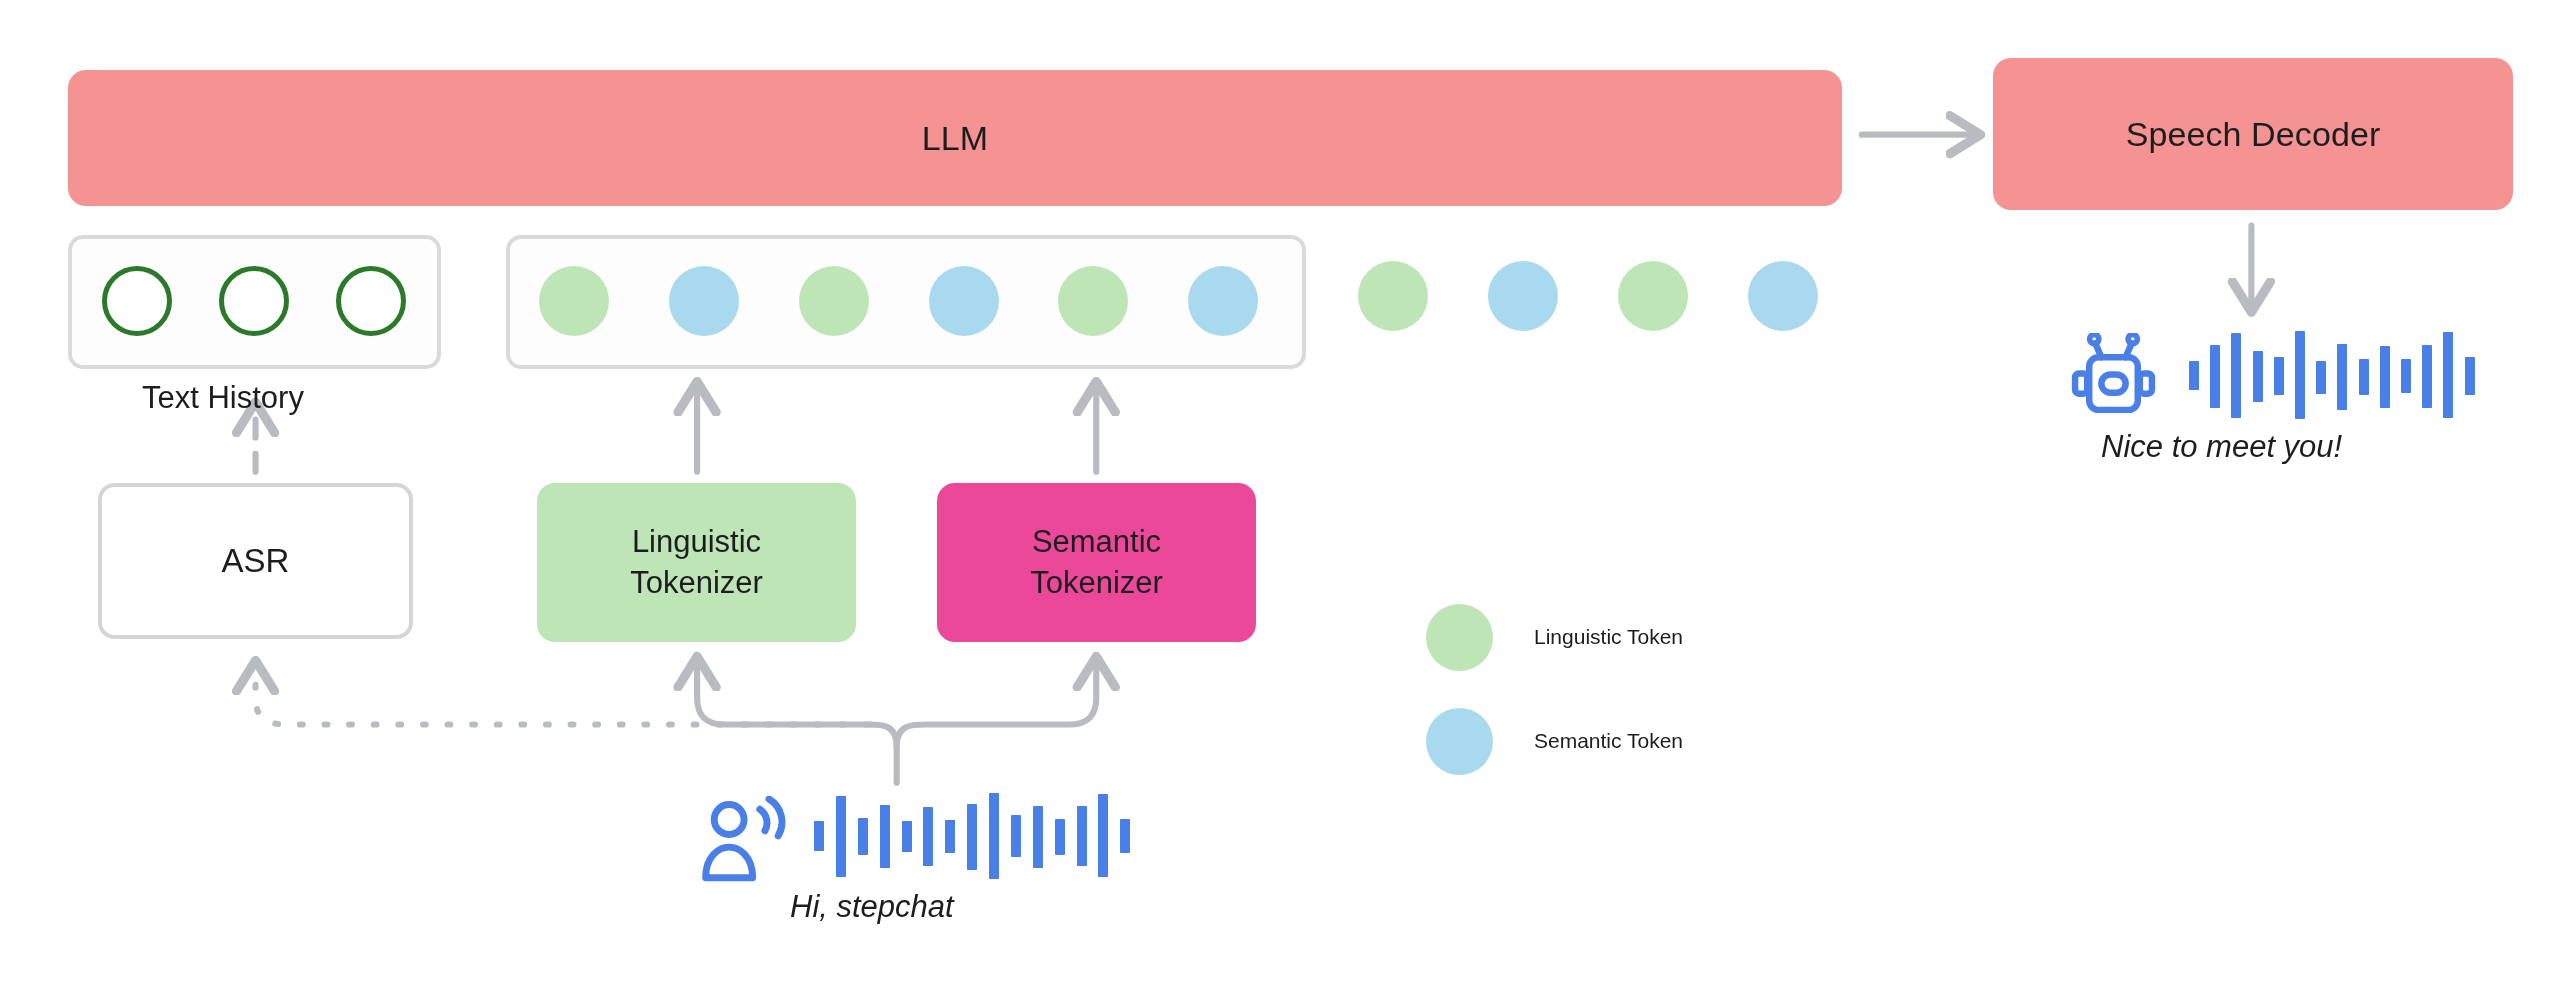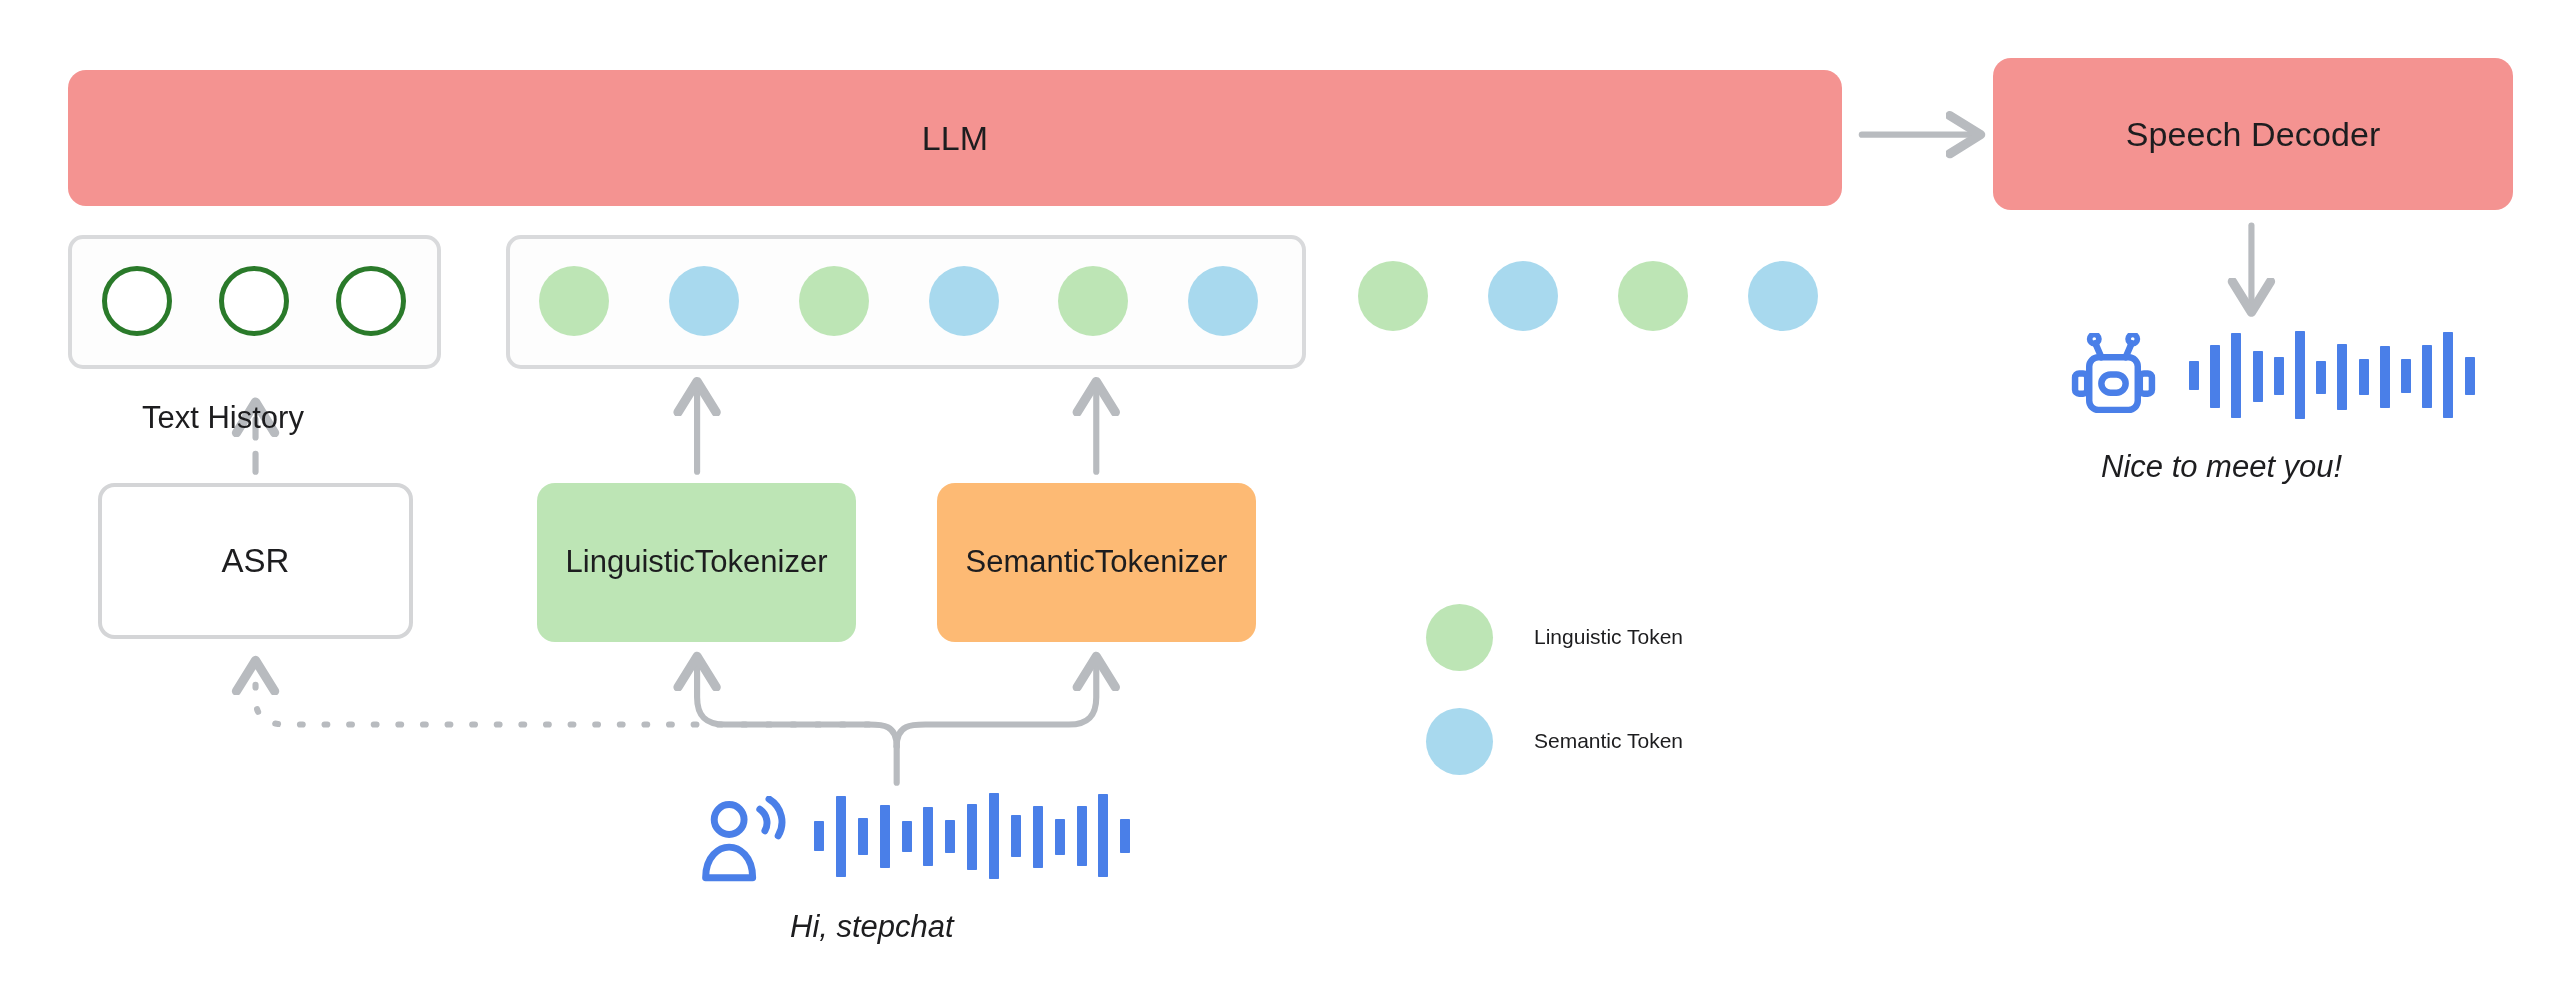--- a/index.html
+++ b/index.html
@@ -51,28 +51,28 @@
     border: 4.8px solid #d4d5d7;
     border-radius: 16.4px;
     background: #ffffff;
     box-sizing: border-box;
     display: flex; align-items: center; justify-content: center;
     font-size: 33px;
   }
   .tokbox {
     border-radius: 18px;
     box-sizing: border-box;
-    display: flex; flex-direction: row;
+    display: flex; flex-direction: column;
     align-items: center; justify-content: center;
     font-size: 31px;
     line-height: 1.32;
     text-align: center;
   }
   #ling-tok-box { left: 537px;  top: 483px; width: 319px; height: 159px; background: #bde5b5; }
-  #sem-tok-box  { left: 937px; top: 483px; width: 319px; height: 159px; background: #fdba74; }
+  #sem-tok-box  { left: 937px; top: 483px; width: 319px; height: 159px; background: #ec4899; }
 
   
   .dot {
     position: absolute;
     width: 70px; height: 70px;
     border-radius: 50%;
   }
   .dot.linguistic { background: #bde5b5; }
   .dot.semantic   { background: #a8d9ee; }
   .dot.text {
@@ -80,21 +80,20 @@
     border: 5.5px solid #2a7a2a;
     box-sizing: border-box;
   }
 
   
   .caption {
     position: absolute;
     font-size: 31px;
     color: #1d1d1f;
     white-space: nowrap;
-    margin-top: 20px;
   }
   .caption.italic { font-style: italic; }
 
   
   #legend { left: 1426px; top: 585px; }
   .legend-row {
     display: flex;
     align-items: center;
     height: 104px;
   }

